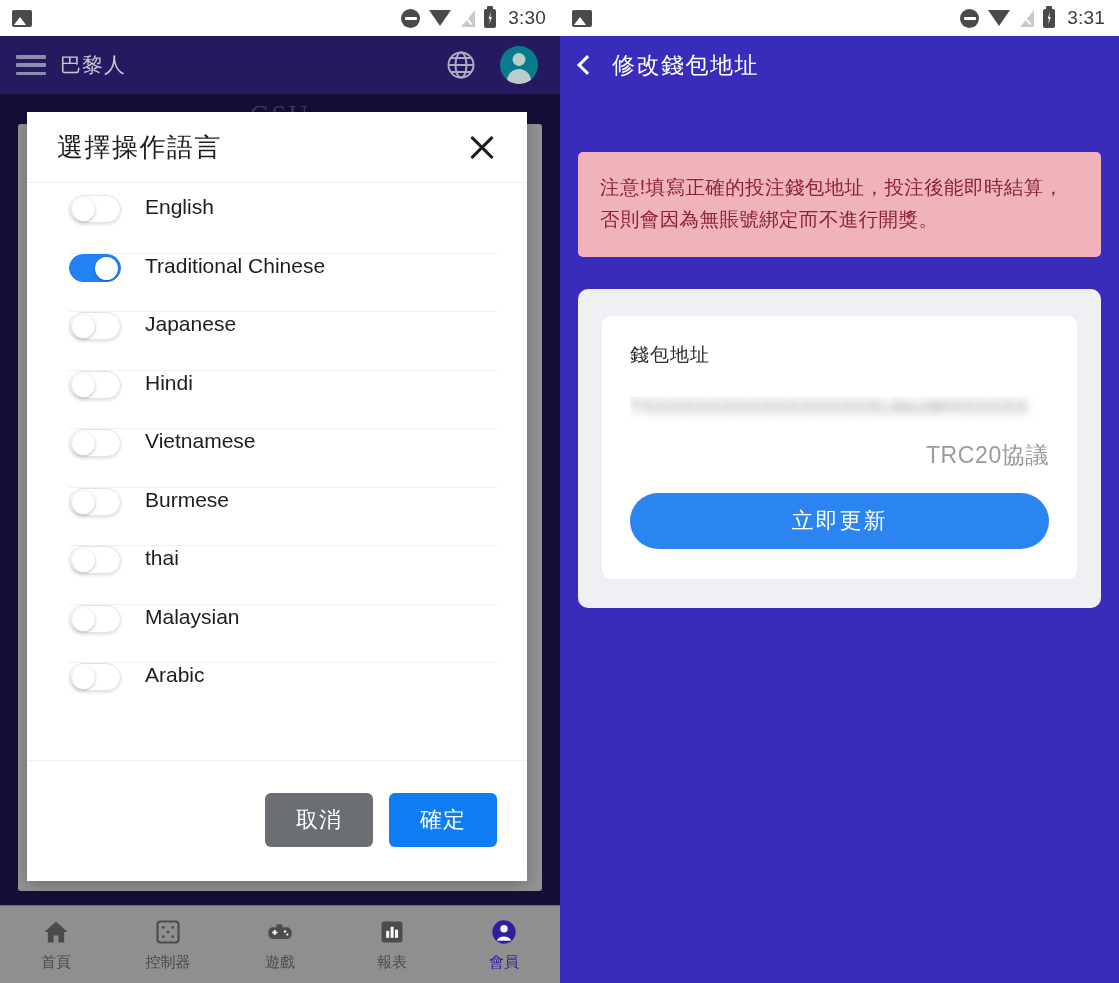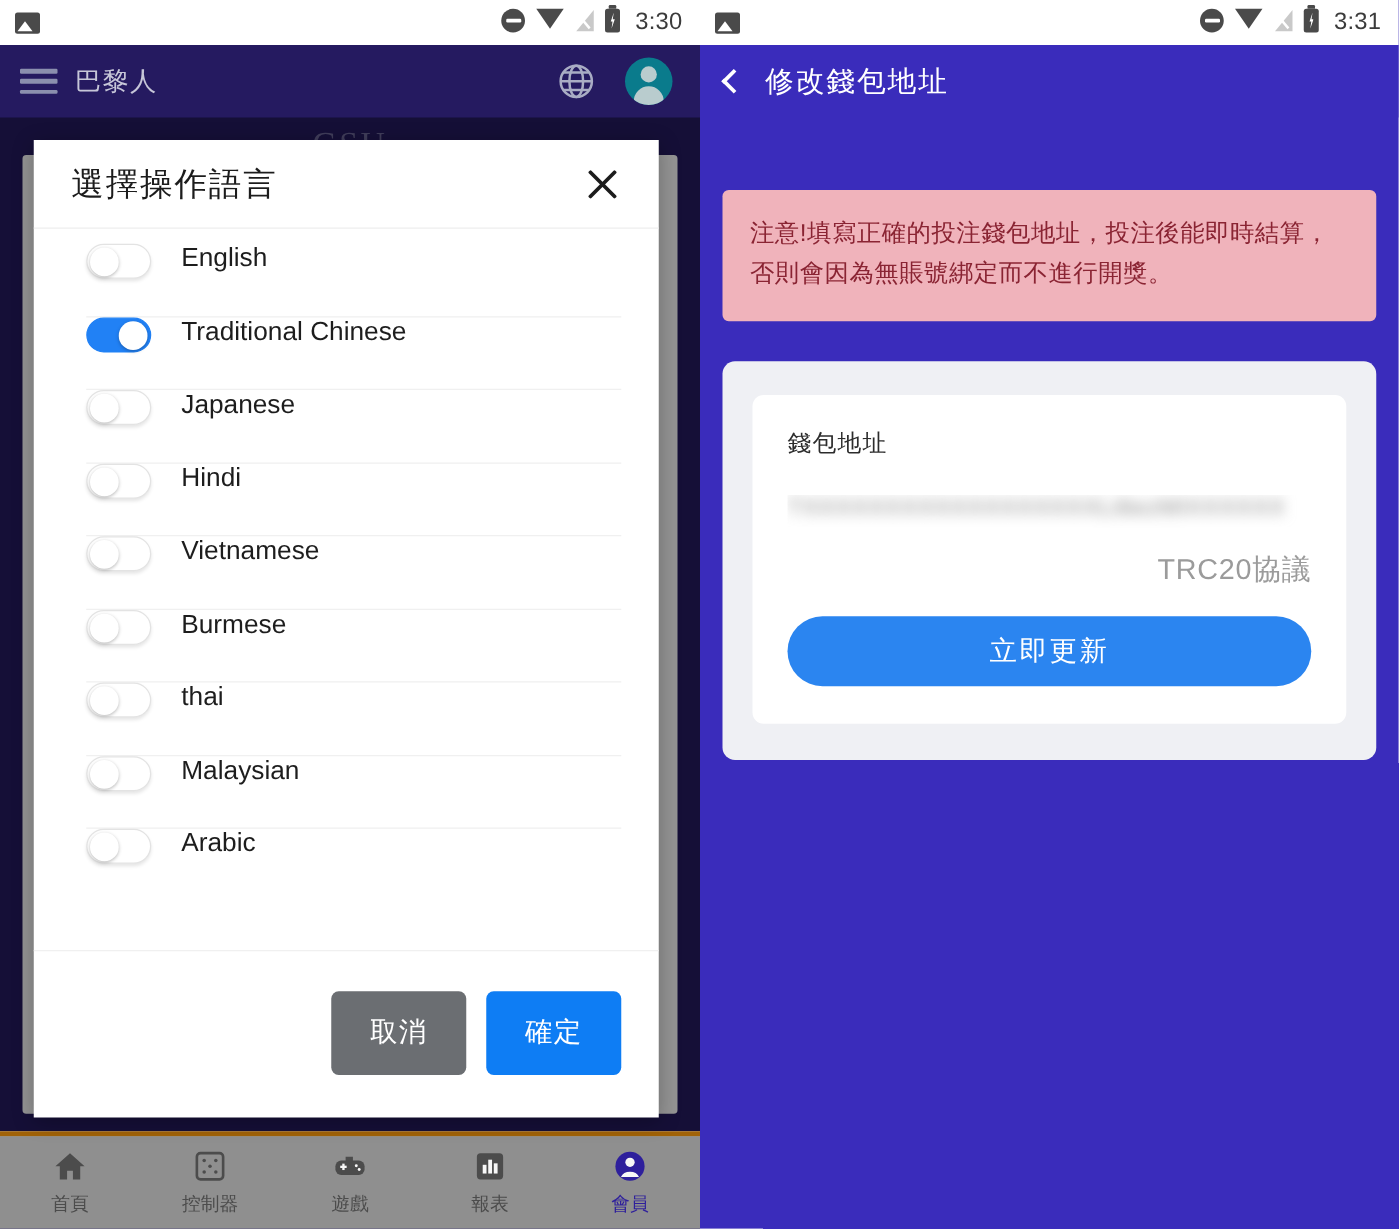--- a/index.html
+++ b/index.html
@@ -18,21 +18,21 @@
   .phone-right { width: 559px; background: #3a2cbb; }
 
   
   .statusbar {
     height: 36px; background: #ffffff;
     display: flex; align-items: center;
     padding: 0 14px 0 12px;
     position: relative; z-index: 60;
   }
   .sb-left { display: flex; align-items: center; gap: 8px; }
-  .sb-right { margin-left: auto; display: flex; align-items: flex-start; gap: 9px; }
+  .sb-right { margin-left: auto; display: flex; align-items: center; gap: 9px; }
   .sb-time {
     font-size: 19px; color: #3b3b3b; font-weight: 500;
     letter-spacing: .2px; margin-left: 3px;
   }
   .ico-photo {
     width: 20px; height: 17px; background: #4a4a4a;
     position: relative; border-radius: 2px;
   }
   .ico-photo::after {
     content: ""; position: absolute; left: 2px; bottom: 2px;
@@ -125,21 +125,21 @@
   }
   .bg-dim {
     position: absolute; top: 94px; left: 0; right: 0; bottom: 0;
     background: rgba(0,0,0,0.42); z-index: 10;
   }
 
   
   .bottom-nav {
     position: absolute; bottom: 0; left: 0; right: 0; height: 78px;
     background: #f7f7f7; display: flex; z-index: 12;
-    border-top: 4px solid #a16207;
+    border-top: 1px solid #a16207;
   }
   .bottom-nav::after {
     content: ""; position: absolute; inset: 0;
     background: rgba(0,0,0,0.42); pointer-events: none;
   }
   .nav-item {
     flex: 1; display: flex; flex-direction: column;
     align-items: center; justify-content: center; gap: 7px;
     cursor: pointer; position: relative; z-index: 1;
   }
@@ -192,21 +192,21 @@
   }
   .toggle.on { background: #2181f5; border-color: #2181f5; box-shadow: none; }
   .toggle.on .knob { left: auto; right: 2px; }
 
   .dlg-foot {
     border-top: 1px solid #f0f0f0; margin-top: 38px;
     padding: 32px 30px 34px 0;
     display: flex; justify-content: flex-end; gap: 16px;
   }
   .btn {
-    min-width: 108px; height: 67px; border-radius: 6px; border: none;
+    min-width: 108px; height: 54px; border-radius: 6px; border: none;
     font-size: 22px; color: #ffffff; cursor: pointer;
     font-family: inherit; letter-spacing: 1px;
   }
   .btn-cancel  { background: #6b6e72; }
   .btn-confirm { background: #0e7df4; }
 
   
   .nav-header {
     height: 58px; background: #3a2cbb;
     display: flex; align-items: center; padding: 0 20px;

